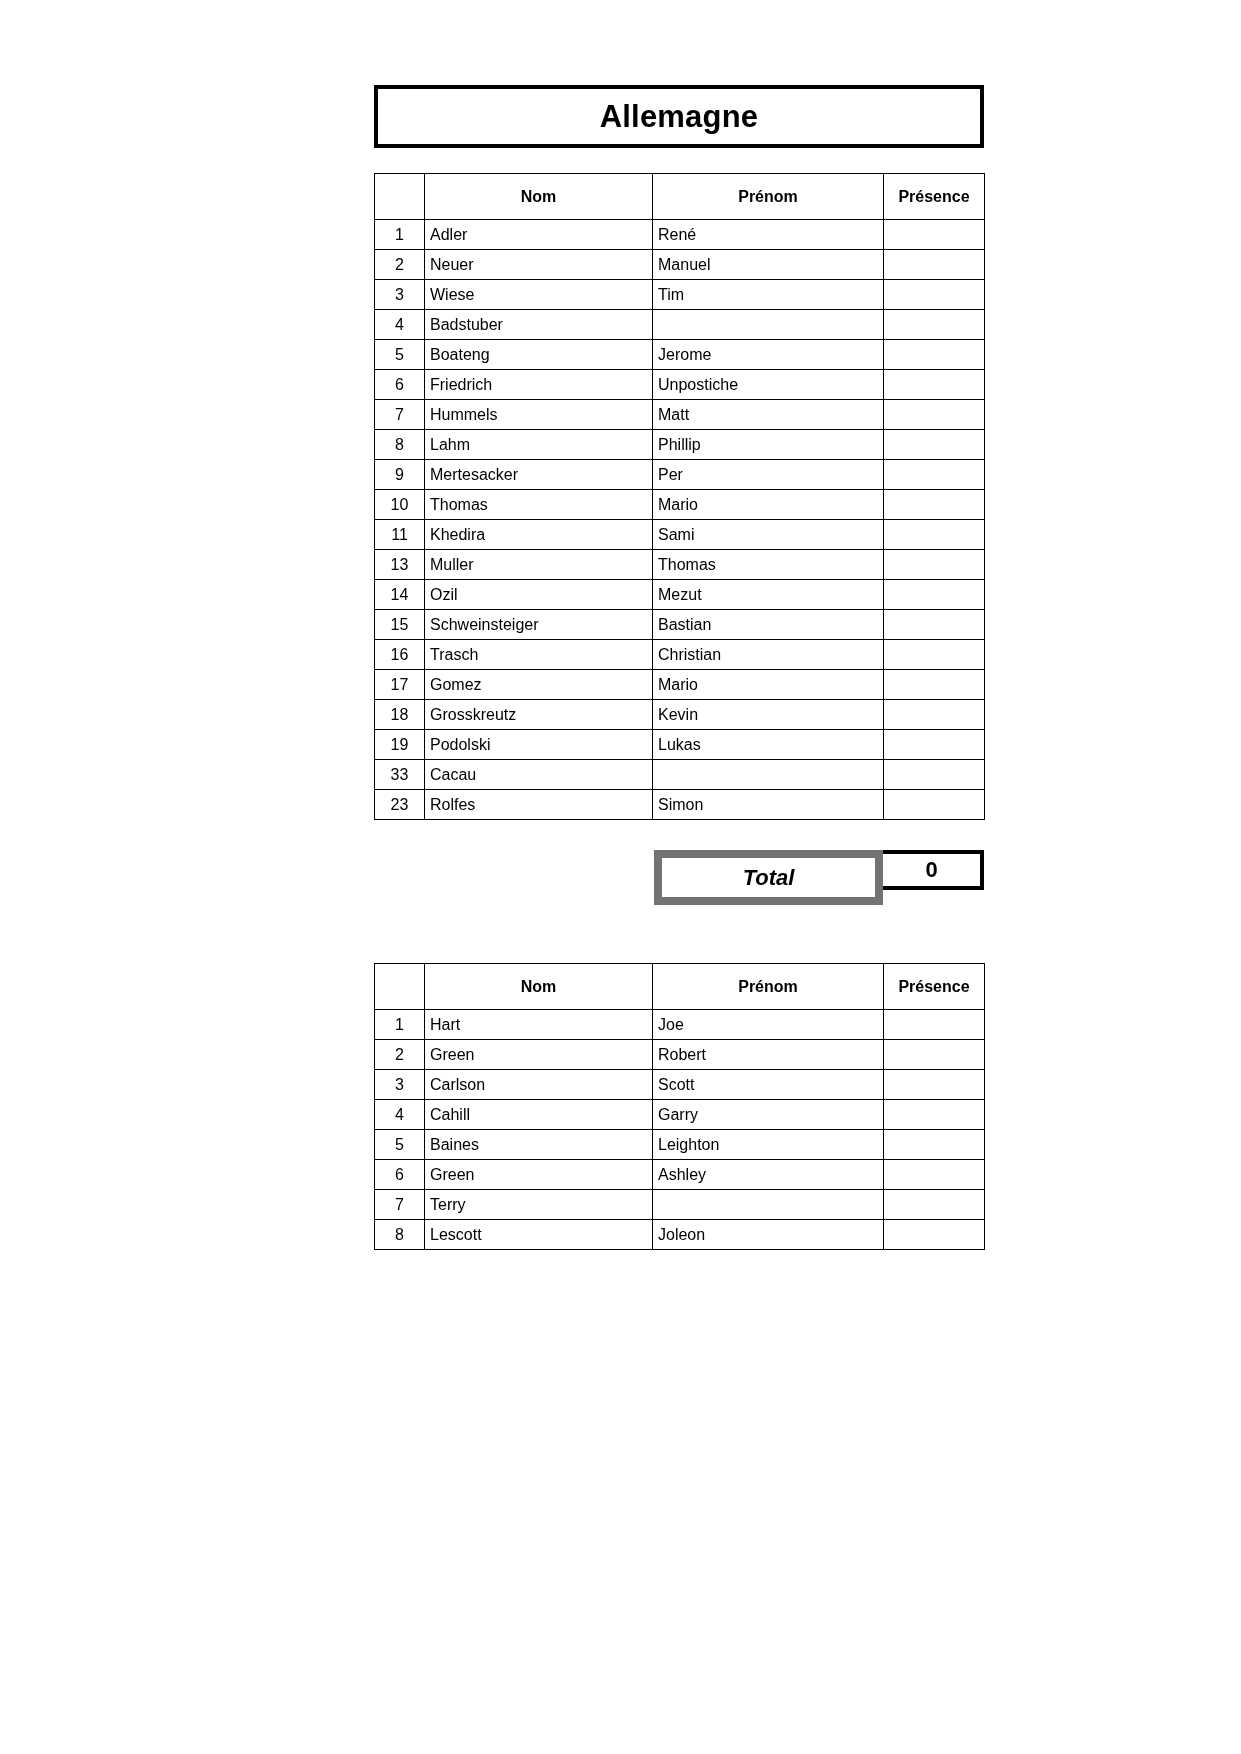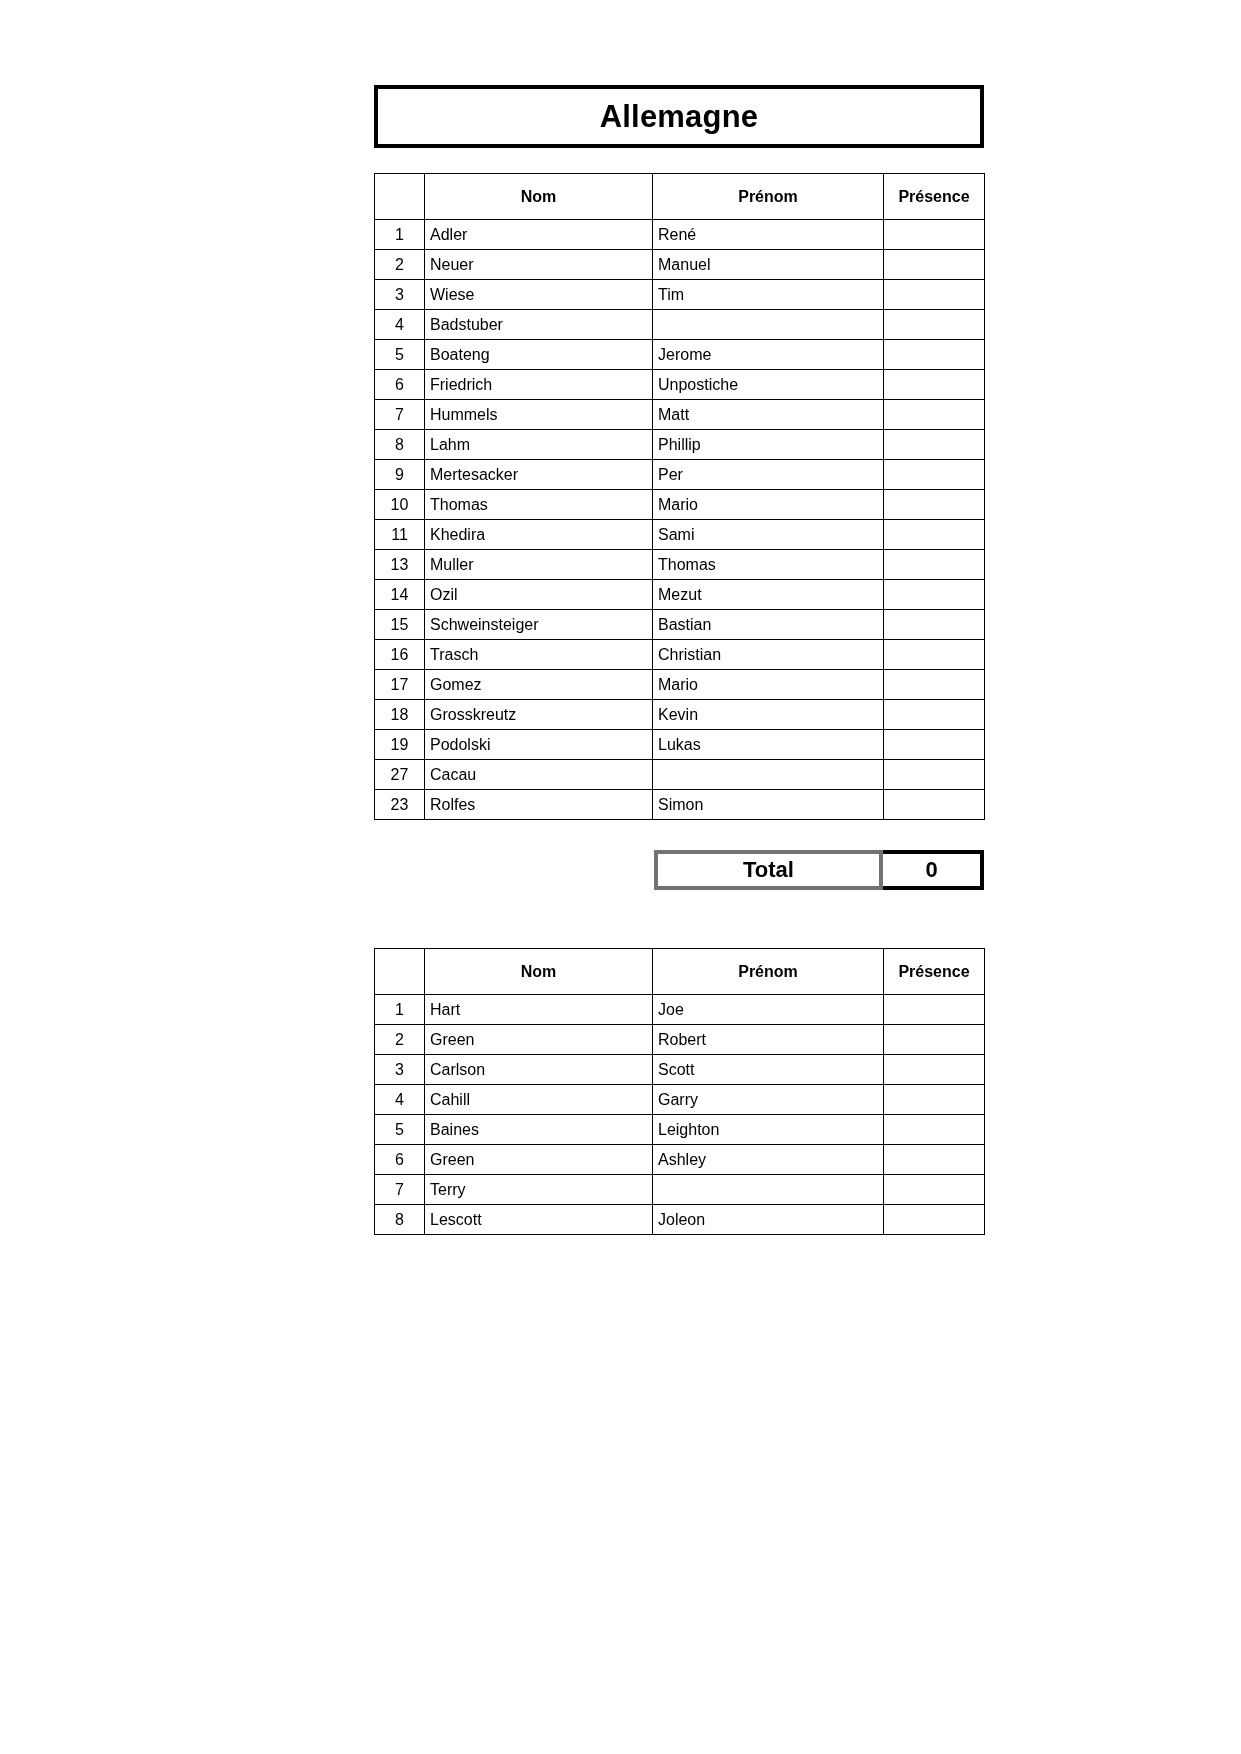--- a/index.html
+++ b/index.html
@@ -86,28 +86,29 @@
   
   .total-wrap {
     width: 610px;
     margin-left: 374px;
     display: flex;
     justify-content: flex-end;
     margin-top: 30px;
   }
   .total-label {
     width: 229px;
-    height: 40px;
-    border: 4px solid #737373;
+    height: 55px;
+    border: 8px solid #737373;
     display: flex;
     align-items: center;
     justify-content: center;
     font-weight: bold;
     font-size: 22px;
     background: #ffffff;
+    font-style: italic;
   }
   .total-value {
     width: 101px;
     height: 40px;
     border: 4px solid #000000;
     border-left: 0;
     display: flex;
     align-items: center;
     justify-content: center;
     font-weight: bold;
@@ -245,21 +246,21 @@
               <td class="cell-prenom">Kevin</td>
               <td class="cell-presence"></td>
             </tr>
             <tr>
               <td class="cell-num">19</td>
               <td class="cell-nom">Podolski</td>
               <td class="cell-prenom">Lukas</td>
               <td class="cell-presence"></td>
             </tr>
             <tr>
-              <td class="cell-num">27</td>
+              <td class="cell-num">33</td>
               <td class="cell-nom">Cacau</td>
               <td class="cell-prenom"></td>
               <td class="cell-presence"></td>
             </tr>
             <tr>
               <td class="cell-num">23</td>
               <td class="cell-nom">Rolfes</td>
               <td class="cell-prenom">Simon</td>
               <td class="cell-presence"></td>
             </tr>

